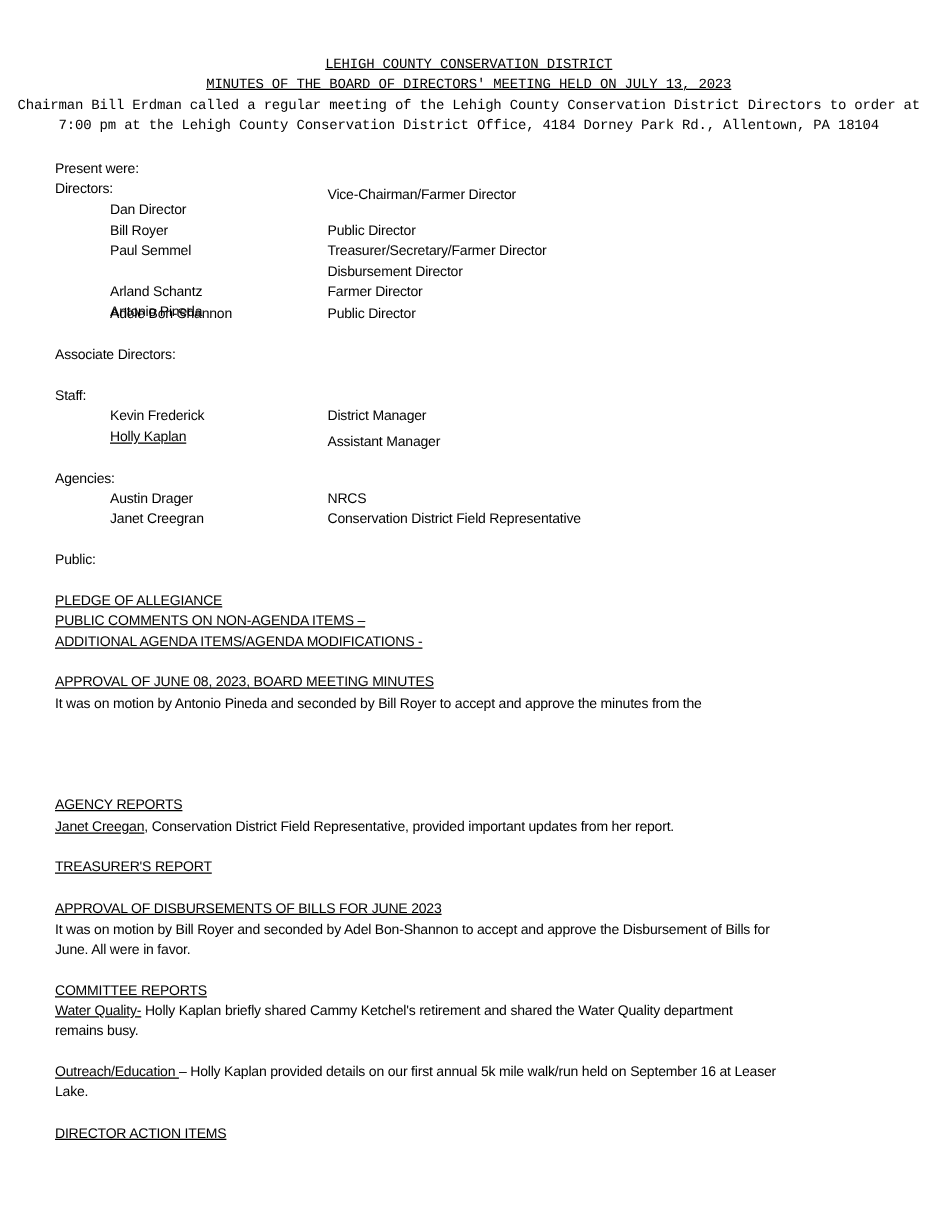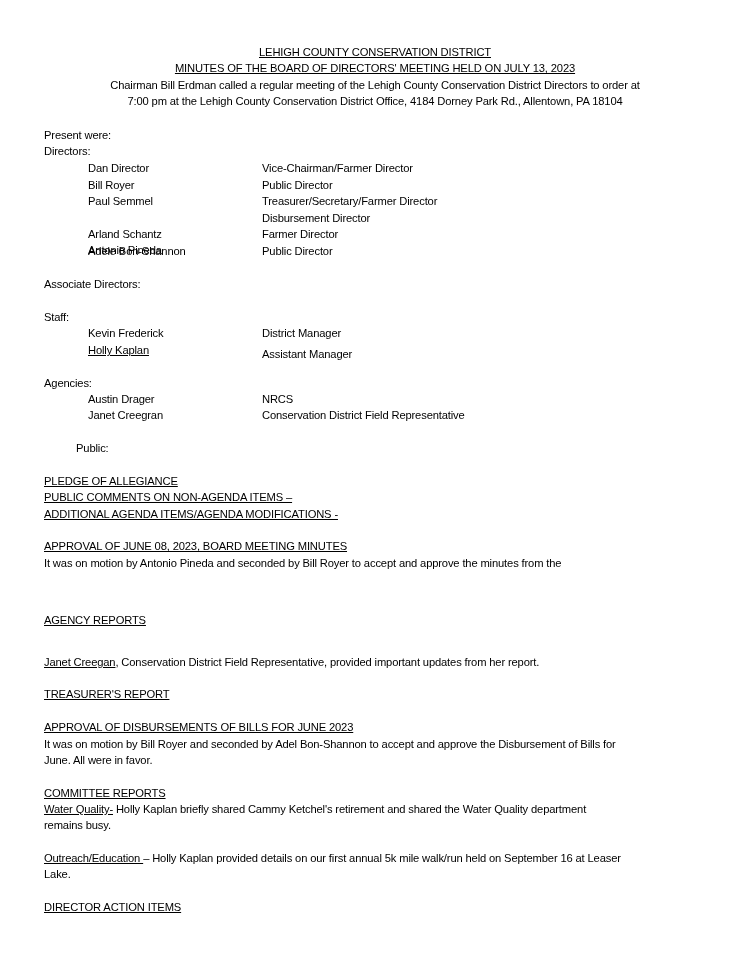--- a/index.html
+++ b/index.html
@@ -17,41 +17,41 @@
       color: #000000;
       letter-spacing: -0.15px;
     }
     .page {
       position: absolute;
       left: 0; top: 0;
       width: 750px;
       height: 971px;
     }
     .abs { position: absolute; white-space: nowrap; line-height: 16px; }
-    .center { left: 0; width: 750px; text-align: center; }
+    .center { left: 0; width: 750px; text-align: center; font-family: Liberation Mono, monospace; }
     .u { text-decoration: underline; text-underline-offset: 1px; }
     .left { left: 44px; }
     .name { left: 88px; }
     .role { left: 262px; }
   </style>
 </head>
 <body>
 
 <div class="page">
 
   <div class="abs center u" style="top:44px;">LEHIGH COUNTY CONSERVATION DISTRICT</div>
   <div class="abs center u" style="top:60px;">MINUTES OF THE BOARD OF DIRECTORS' MEETING HELD ON JULY 13, 2023</div>
   <div class="abs center" style="top:77px;">Chairman Bill Erdman called a regular meeting of the Lehigh County Conservation District Directors to order at</div>
   <div class="abs center" style="top:93px;">7:00 pm at the Lehigh County Conservation District Office, 4184 Dorney Park Rd., Allentown, PA 18104</div>
 
   <div class="abs left" style="top:127px;">Present were:</div>
   <div class="abs left" style="top:143px;">Directors:</div>
 
   <div class="abs name" style="top:160px;">Dan Director</div>
-  <div class="abs role" style="top:160px;">Vice-Chairman/Farmer Director</div>
+  <div class="abs role" style="top:148px;">Vice-Chairman/Farmer Director</div>
   <div class="abs name" style="top:177px;">Bill Royer</div>
   <div class="abs role" style="top:177px;">Public Director</div>
   <div class="abs name" style="top:193px;">Paul Semmel</div>
   <div class="abs role" style="top:193px;">Treasurer/Secretary/Farmer Director</div>
   <div class="abs name" style="top:210px;margin-top:32px;">Antonio Pineda</div>
   <div class="abs role" style="top:210px;">Disbursement Director</div>
   <div class="abs name" style="top:226px;">Arland Schantz</div>
   <div class="abs role" style="top:226px;">Farmer Director</div>
   <div class="abs name" style="top:243px;">Adele Bon-Shannon</div>
   <div class="abs role" style="top:243px;">Public Director</div>
@@ -63,30 +63,30 @@
   <div class="abs role" style="top:325px;">District Manager</div>
   <div class="abs name" style="top:342px;text-decoration:underline;">Holly Kaplan</div>
   <div class="abs role" style="top:346px;">Assistant Manager</div>
 
   <div class="abs left" style="top:375px;">Agencies:</div>
   <div class="abs name" style="top:391px;">Austin Drager</div>
   <div class="abs role" style="top:391px;">NRCS</div>
   <div class="abs name" style="top:407px;">Janet Creegran</div>
   <div class="abs role" style="top:407px;">Conservation District Field Representative</div>
 
-  <div class="abs left" style="top:440px;margin-left:32px;">Public:</div>
+  <div class="abs left" style="top:440px;">Public:</div>
 
   <div class="abs left u" style="top:473px;">PLEDGE OF ALLEGIANCE</div>
   <div class="abs left u" style="top:489px;">PUBLIC COMMENTS ON NON-AGENDA ITEMS –</div>
   <div class="abs left u" style="top:506px;">ADDITIONAL AGENDA ITEMS/AGENDA MODIFICATIONS -</div>
 
   <div class="abs left u" style="top:538px;">APPROVAL OF JUNE 08, 2023, BOARD MEETING MINUTES</div>
   <div class="abs left" style="top:555px;">It was on motion by Antonio Pineda and seconded by Bill Royer to accept and approve the minutes from the</div>
 
-  <div class="abs left u" style="top:612px;">AGENCY REPORTS</div>
+  <div class="abs left u" style="top:636px;">AGENCY REPORTS</div>
   <div class="abs left" style="top:654px;">
     <span class="u">Janet Creegan</span><span>, Conservation District Field Representative, provided important updates from her report.</span>
   </div>
 
   <div class="abs left u" style="top:686px;">TREASURER'S REPORT</div>
 
   <div class="abs left u" style="top:719px;">APPROVAL OF DISBURSEMENTS OF BILLS FOR JUNE 2023</div>
   <div class="abs left" style="top:736px;">It was on motion by Bill Royer and seconded by Adel Bon-Shannon to accept and approve the Disbursement of Bills for</div>
   <div class="abs left" style="top:752px;">June. All were in favor.</div>
 

